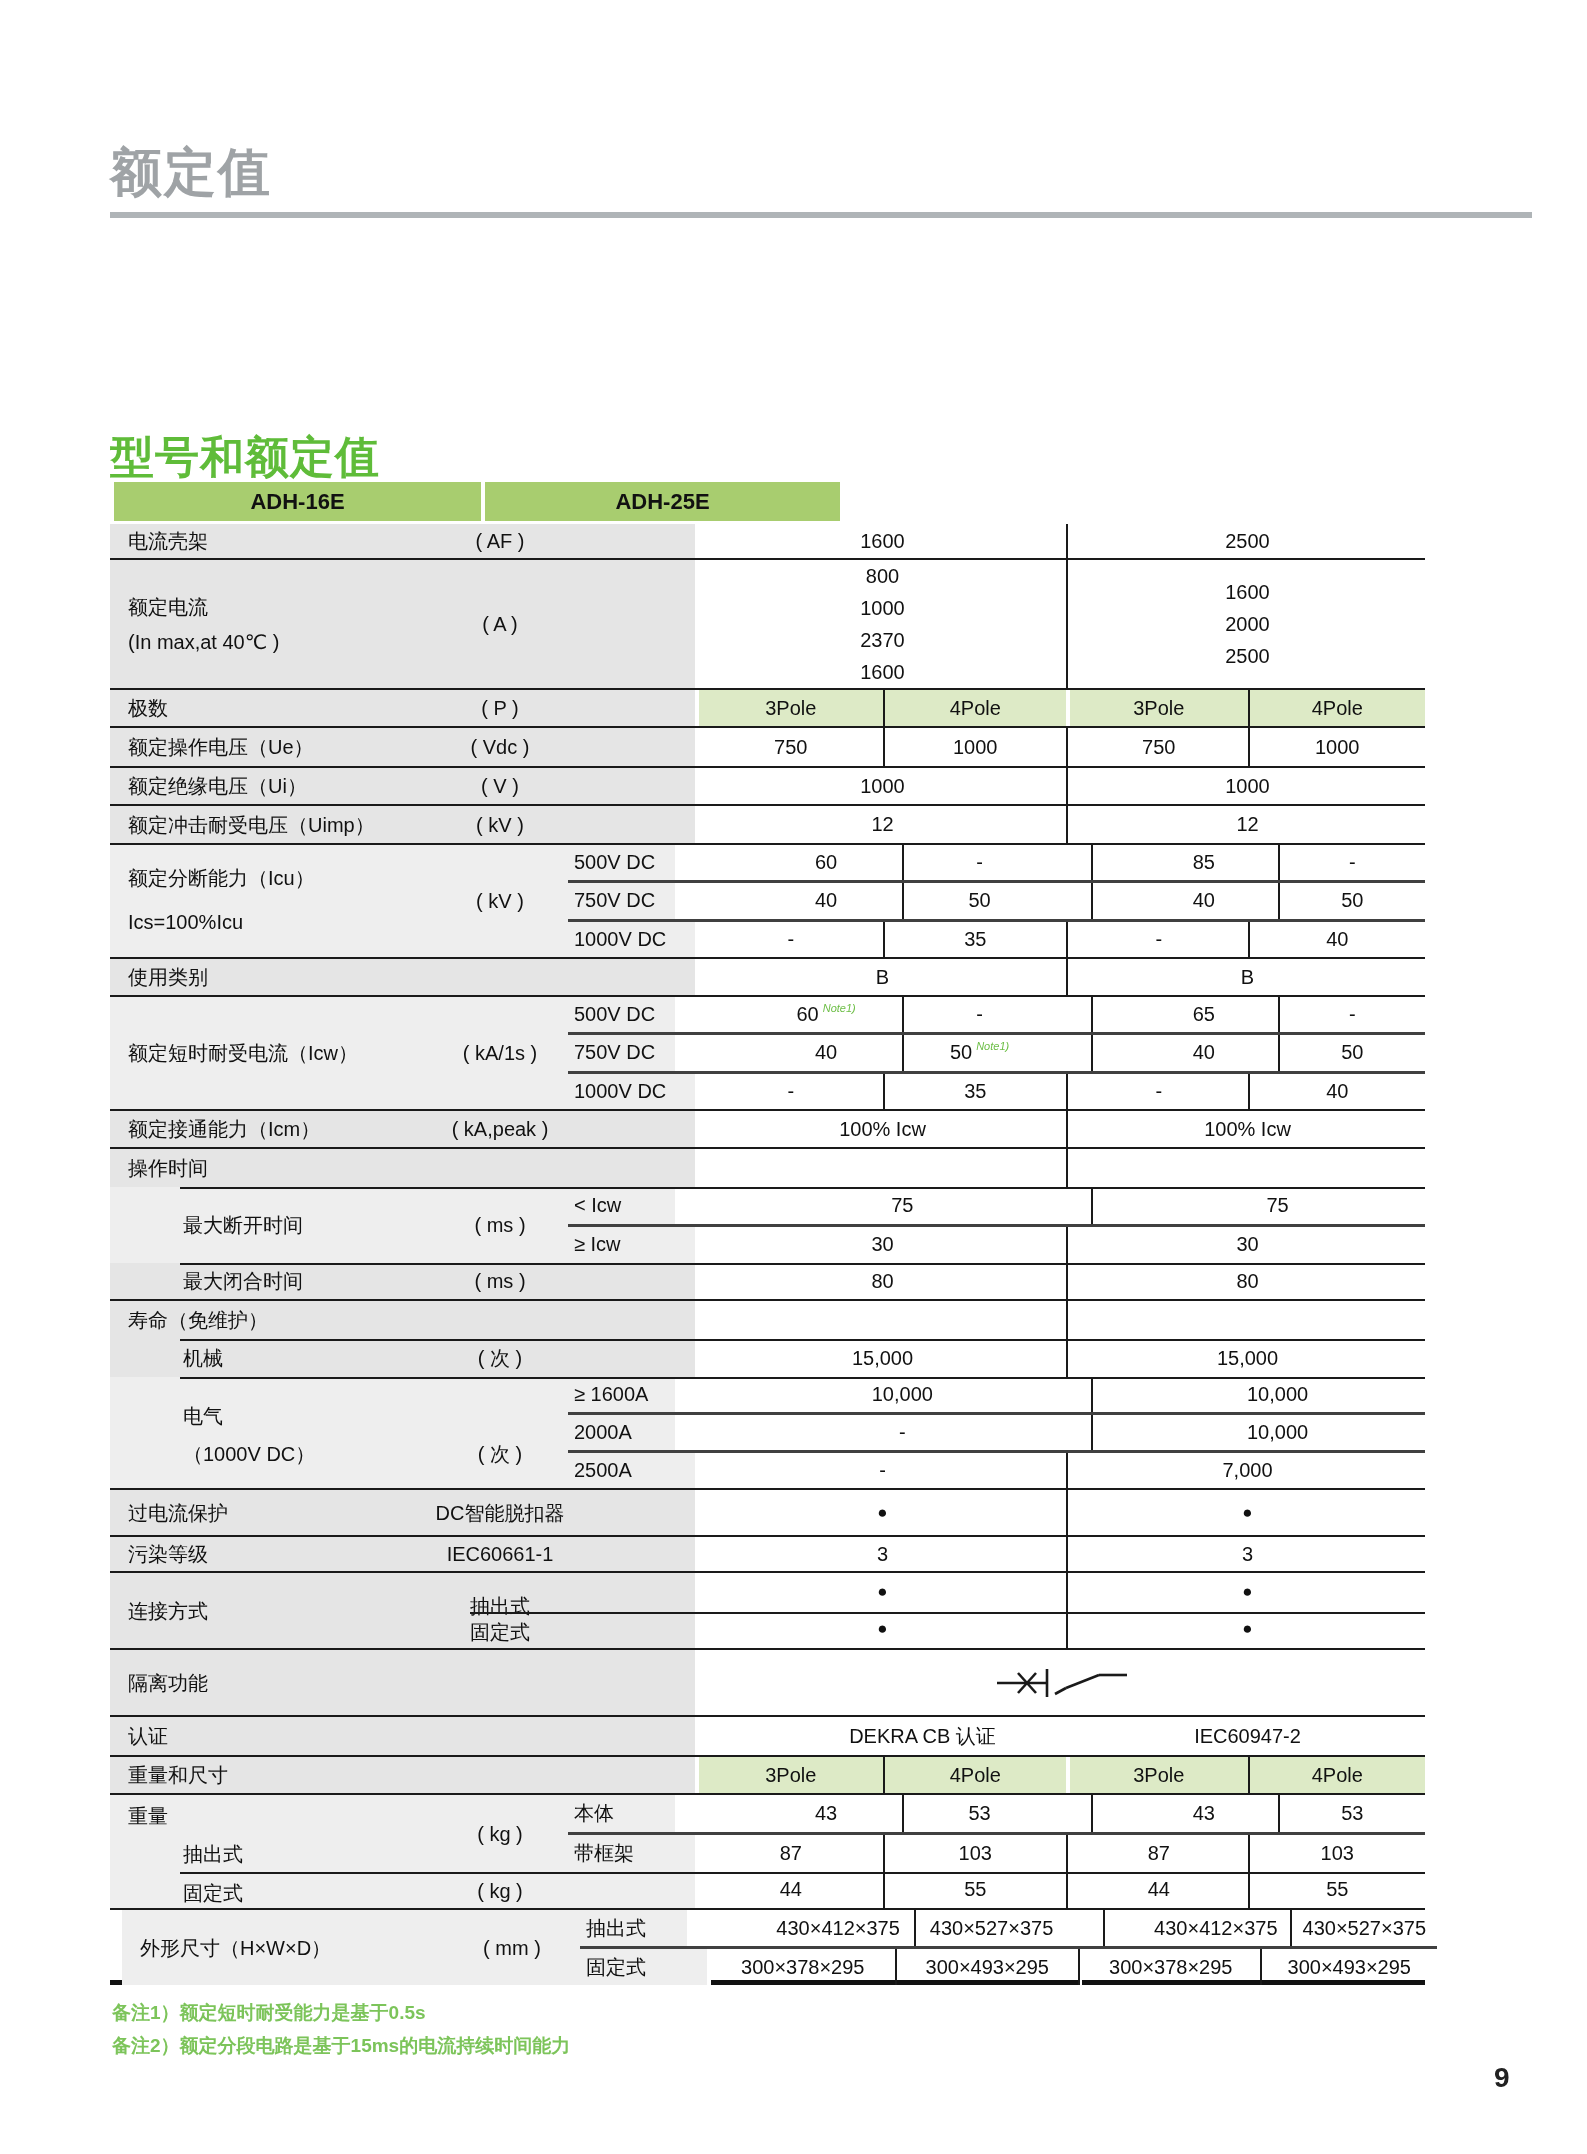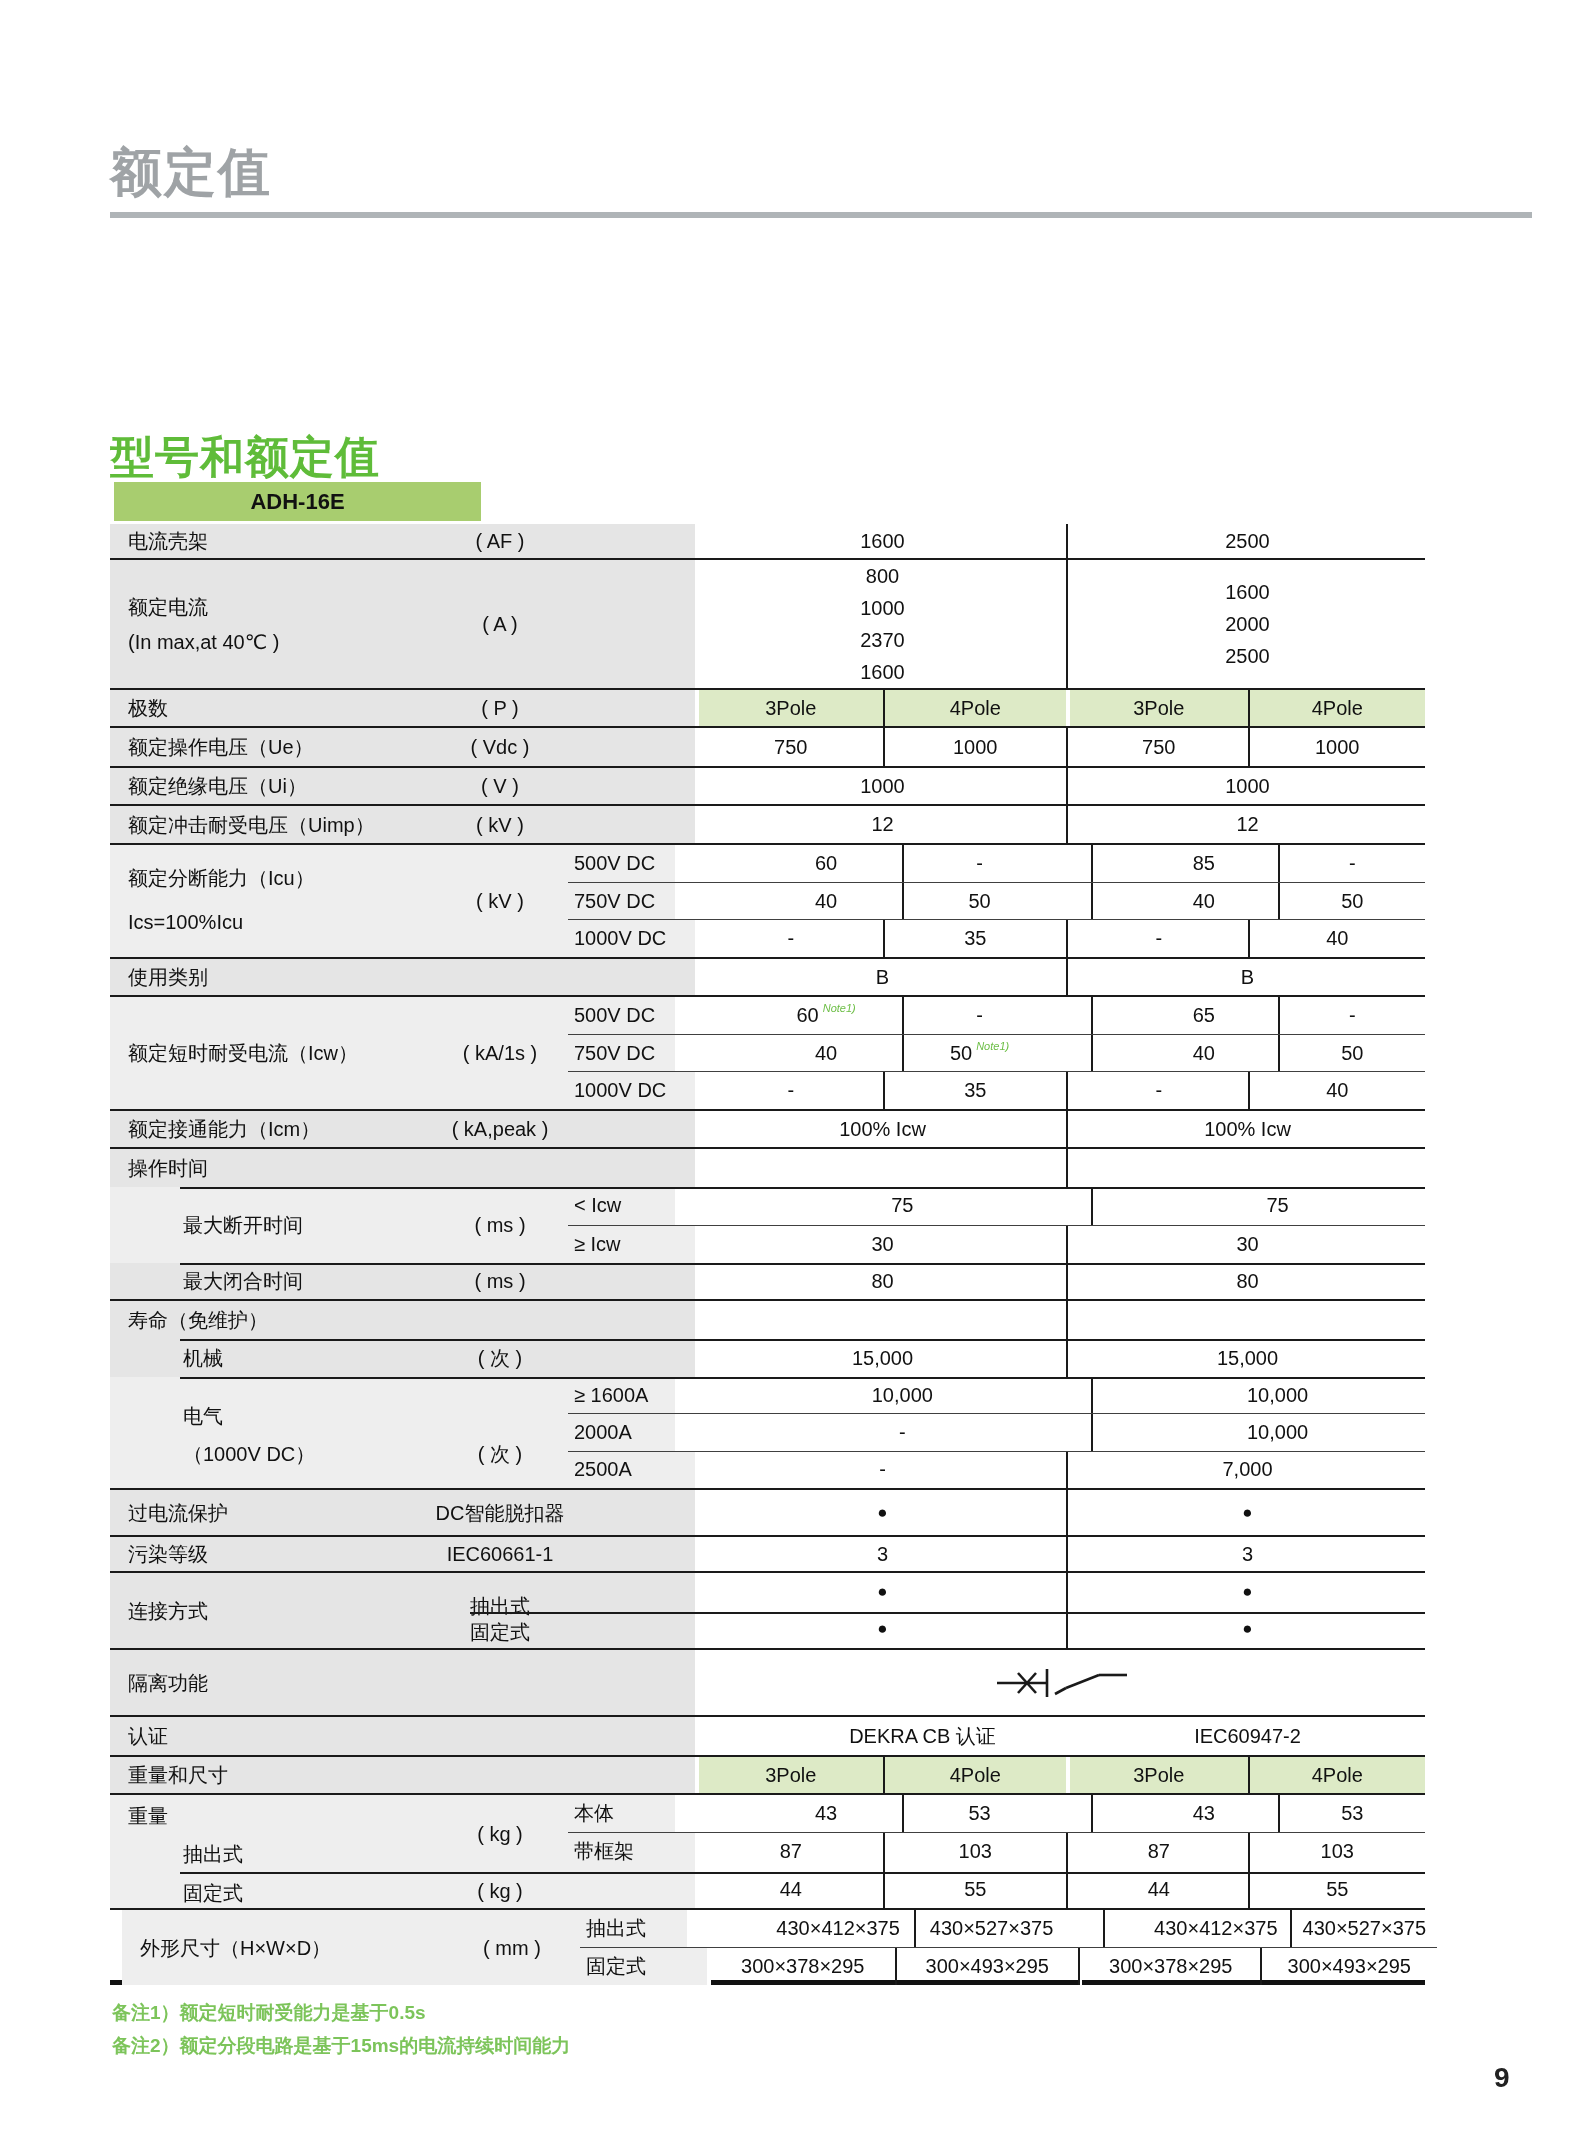--- a/index.html
+++ b/index.html
@@ -10,21 +10,21 @@
   .title-rule { position:absolute; left:110px; top:212px; width:1422px; height:6px; background:#AFB4B7; }
   .section-title { position:absolute; left:110px; top:428px; font-size:44px; font-weight:bold; color:#5FBC39; letter-spacing:1px; }
 
   .tbl { position:absolute; left:110px; top:482px; width:1315px; height:1503px; border-bottom:5px solid #111; font-size:20px; color:#111; }
   .g { position:absolute; left:0; width:1315px; display:flex; }
   .bb { border-bottom:2px solid #1a1a1a; }
   .lab { width:585px; background:#e5e5e5; position:relative; }
   .mainzone { width:458px; background:#EEEEEE; position:relative; }
   .rwrap { width:857px; display:flex; flex-direction:column; }
   .srow { flex:1; display:flex; }
-  .srow.bb2 { border-bottom:1px solid #404040;gap:36px; }
+  .srow.bb2 { border-bottom:3px solid #404040;gap:36px; }
   .sublab { width:127px; background:#EEEEEE; display:flex; align-items:center; padding-left:6px; }
   .gapW { width:4px; background:#fff; }
   .gapL { width:4px; background:linear-gradient(90deg,#1a1a1a 0,#1a1a1a 2px,#fff 2px); }
   .m1 { width:367px; display:flex; align-items:center; justify-content:center; }
   .m2 { width:355px; display:flex; align-items:center; justify-content:center; }
   .half { width:50%; height:100%; display:flex; align-items:center; justify-content:center; }
   .half.vsep { border-left:2px solid #1a1a1a; }
   .green { background:#A8CD6F; }
   .lgreen { background:#DDEAC6; }
   .lmain { position:absolute; left:18px; top:50%; transform:translateY(-50%); white-space:nowrap; }
@@ -47,20 +47,21 @@
   <div class="doc-title">额定值</div>
   <div class="title-rule"></div>
   <div class="section-title">型号和额定值</div>
 
   <div class="tbl">
 
     <div class="g" style="top:0;height:42px;border-bottom:3px solid #fff;">
       <div class="gapW"></div>
       <div class="m1 green hdr-c">ADH-16E</div>
       <div class="gapW"></div>
+      <div class="m2 green hdr-c">ADH-25E</div>
     </div>
 
     <div class="g bb" style="top:42px;height:36px;">
       <div class="lab">
         <span class="lmain">电流壳架</span>
         <span class="unit">( AF )</span>
       </div>
       <div class="gapW"></div>
       <div class="m1">1600</div>
       <div class="gapL"></div>

